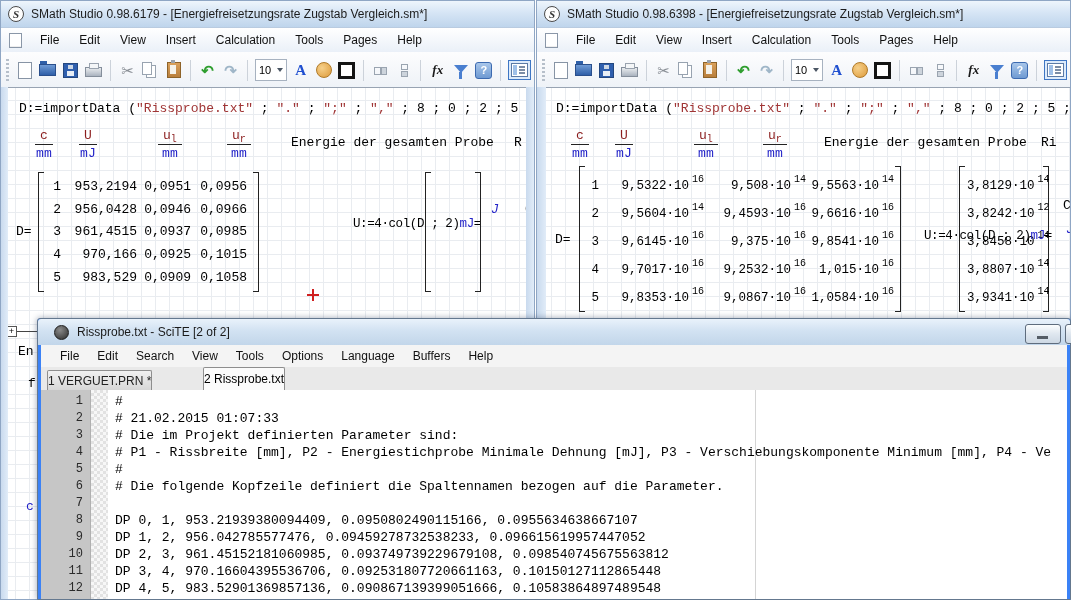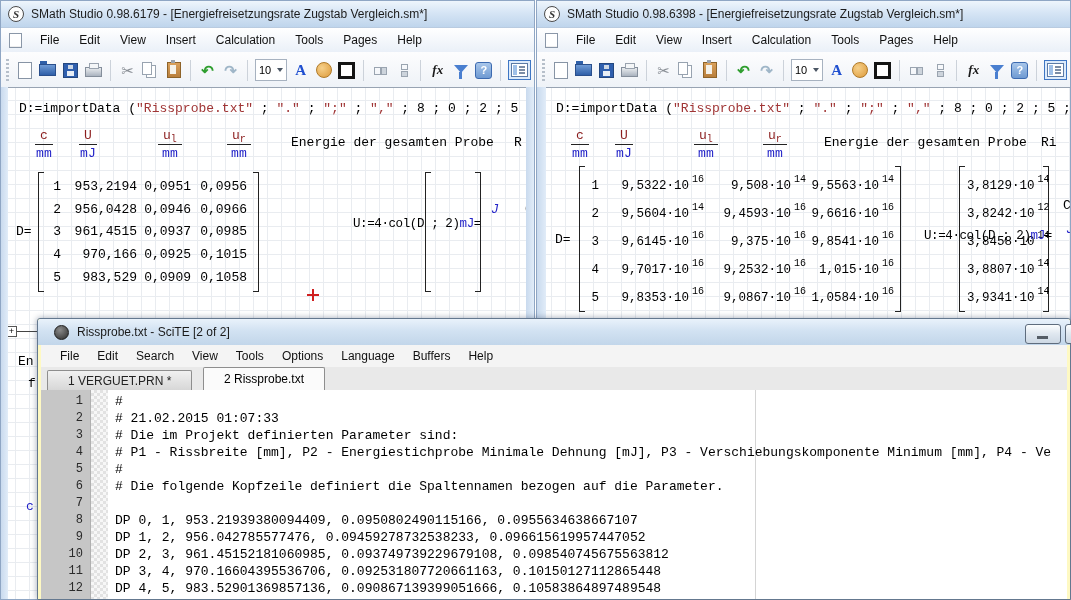--- a/index.html
+++ b/index.html
@@ -97,36 +97,36 @@
   .plus-cursor{position:absolute;width:12px;height:12px;}
   .plus-cursor:before,.plus-cursor:after{content:"";position:absolute;background:#d02020;}
   .plus-cursor:before{left:5px;top:0;width:2px;height:12px;}
   .plus-cursor:after{left:0;top:5px;width:12px;height:2px;}
   .fold-box{position:absolute;width:11px;height:11px;border:1px solid #555;background:#fff;
     font:9px "Liberation Mono",monospace;display:flex;align-items:center;justify-content:center;box-sizing:border-box;}
   .fold-hline{position:absolute;height:1px;background:#444;}
 
   
   .scite{left:37px;top:318px;width:1034px;height:282px;z-index:10;
-    background:#fef9c3;border:1px solid #64788f;border-radius:3px 3px 0 0;
+    background:#3b82f6;border:1px solid #64788f;border-radius:3px 3px 0 0;
     box-shadow:0 0 6px rgba(40,60,90,.45);}
   .sc-title{position:relative;height:26px;display:flex;align-items:center;gap:8px;padding-left:16px;
     font-size:12px;color:#1a1a1a;background:linear-gradient(#e9f2fb,#d2e2f2 45%,#c2d6ea);border-radius:3px 3px 0 0;}
   .globe{width:15px;height:15px;border-radius:8px;background:radial-gradient(circle at 5px 4px,#8a8a8a,#2c2c2c);
     border:1px solid #1d1d1d;box-sizing:border-box;}
   .win-btn{position:absolute;top:5px;height:18px;border:1px solid #5e6c7d;border-radius:3px;
     background:linear-gradient(#fbfdfe,#dfe7ef 50%,#cdd8e4);}
   .btn-min{right:9px;width:34px;}
   .btn-min i{position:absolute;left:11px;bottom:4px;width:11px;height:3px;background:#555d66;}
   .btn-max-sliver{right:-31px;width:34px;}
   .sc-client{position:absolute;left:3px;right:3px;top:26px;bottom:0;background:#f2f2f2;}
   .sc-menu{height:22px;display:flex;align-items:center;font-size:12px;color:#111;background:#f4f4f4;padding-left:10px;}
   .sc-menu .menu-item{padding:3px 9px;}
   .sc-tabs{height:23px;background:#e9e9e9;position:relative;border-bottom:1px solid #9a9a9a;}
-  .sc-tab{position:absolute;bottom:0;font-size:12px;padding:0 20px;display:flex;align-items:center;
+  .sc-tab{position:absolute;bottom:0;font-size:12px;padding:0 0;display:flex;align-items:center;
     border:1px solid #8e8e8e;border-bottom:none;border-radius:2px 2px 0 0;}
   .tab-inactive{left:6px;height:19px;background:linear-gradient(#f1f1f1,#d7d7d7);color:#222;}
   .tab-active{left:162px;height:22px;background:#fbfbfb;color:#000;z-index:2;}
   .sc-body{position:absolute;left:0;right:0;top:45px;bottom:0;background:#fff;overflow:hidden;}
   .ln-strip{position:absolute;left:0;top:0;bottom:0;width:49px;background:#c6c6c6;border-right:1px solid #b0b0b0;}
   .fold-strip{position:absolute;left:50px;top:0;bottom:0;width:17px;
     background:conic-gradient(#e2e2e2 25%,#f7f7f7 0 50%,#e2e2e2 0 75%,#f7f7f7 0) 0 0/6px 6px;}
   .edge-line{position:absolute;left:714px;top:0;bottom:0;width:1px;background:#d4d4d4;}
   .code-rows{position:absolute;left:0;top:3px;right:0;}
   .crow{display:flex;height:17px;line-height:17px;font-family:"Liberation Mono",monospace;}
@@ -282,21 +282,21 @@
         </div>
         <div class="mtx" style="left:424px;top:170px;width:56px;height:120px;">
           <span class="br br-l"></span>
           <span class="br br-r"></span>
         </div>
         <div class="junit" style="left:490px;top:200px;">J</div>
         <div class="edge-frag" style="left:524px;top:200px;">C</div>
         <div class="plus-cursor" style="left:306px;top:287px;"></div>
         <div class="fold-box" style="left:5px;top:324px;">+</div>
         <div class="fold-hline" style="left:16px;top:329px;width:110px;"></div>
-        <div class="edge-frag" style="left:17px;top:352px;">En</div>
+        <div class="edge-frag" style="left:17px;top:342px;">En</div>
         <div class="edge-frag" style="left:27px;top:374px;">f</div>
         <div class="edge-frag" style="left:25px;top:497px;color:#2424c8;">c</div>
       </div>
     </div>
   </div>
 
   <div class="win" style="left:536px;top:0;width:535px;height:600px;">
     <div class="titlebar">
       <span class="app-logo">S</span>
       <span>SMath Studio 0.98.6398 - [Energiefreisetzungsrate Zugstab Vergleich.sm*]</span>

